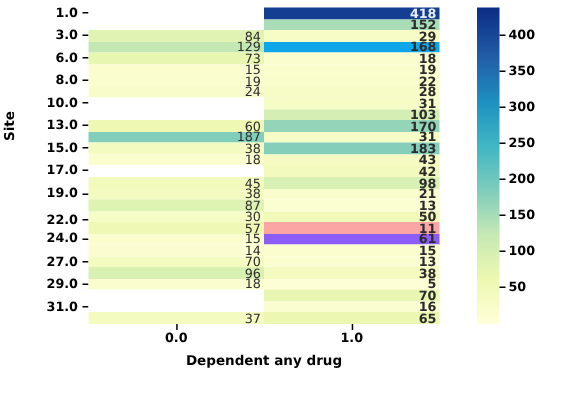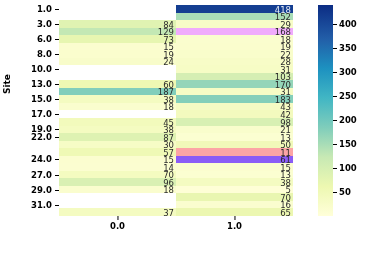--- a/index.html
+++ b/index.html
@@ -116,21 +116,21 @@
   <div class="yaxis" id="yaxis">
       <div class="ytick" style="top: 3.76786px;"><span class="tlab">1.0</span><span class="tmark"></span></div>
       <div class="ytick" style="top: 18.8393px;"><span class="tlab">3.0</span><span class="tmark"></span></div>
       <div class="ytick" style="top: 33.9107px;"><span class="tlab">6.0</span><span class="tmark"></span></div>
       <div class="ytick" style="top: 48.9821px;"><span class="tlab">8.0</span><span class="tmark"></span></div>
       <div class="ytick" style="top: 64.0536px;"><span class="tlab">10.0</span><span class="tmark"></span></div>
       <div class="ytick" style="top: 79.125px;"><span class="tlab">13.0</span><span class="tmark"></span></div>
       <div class="ytick" style="top: 94.1964px;"><span class="tlab">15.0</span><span class="tmark"></span></div>
       <div class="ytick" style="top: 109.268px;"><span class="tlab">17.0</span><span class="tmark"></span></div>
       <div class="ytick" style="top: 124.339px;"><span class="tlab">19.0</span><span class="tmark"></span></div>
-      <div class="ytick" style="top: 132px;"><span class="tlab">22.0</span><span class="tmark"></span></div>
+      <div class="ytick" style="top: 142px;"><span class="tlab">22.0</span><span class="tmark"></span></div>
       <div class="ytick" style="top: 154.482px;"><span class="tlab">24.0</span><span class="tmark"></span></div>
       <div class="ytick" style="top: 169.554px;"><span class="tlab">27.0</span><span class="tmark"></span></div>
       <div class="ytick" style="top: 184.625px;"><span class="tlab">29.0</span><span class="tmark"></span></div>
       <div class="ytick" style="top: 199.696px; text-align: right;"><span class="tlab">31.0</span><span class="tmark"></span></div>
     </div>
 
   <div class="plot-area" id="plot">
       <div class="col" style="grid-template-rows: repeat(28, 1fr);">
         <div class="cell blank"></div>
         <div class="cell blank"></div>
@@ -196,31 +196,31 @@
         </div>
         <div class="cell" style="background: rgb(250, 253, 206);">
           <span class="cell-label">18</span>
         </div>
         <div class="cell blank"></div>
         <div class="cell blank"></div>
         <div class="cell" style="background: rgb(244, 251, 193);">
           <span class="cell-label">37</span>
         </div>
       </div>
-      <div class="col" style="grid-template-rows: repeat(28, 1fr);">
+      <div class="col" style="grid-template-rows: repeat(28, 1fr); font-weight: bold;">
         <div class="cell dark" style="background: rgb(20, 62, 145);">
           <span class="cell-label">418</span>
         </div>
         <div class="cell" style="background: rgb(169, 221, 183);">
           <span class="cell-label">152</span>
         </div>
         <div class="cell" style="background: rgb(247, 252, 199);">
           <span class="cell-label">29</span>
         </div>
-        <div class="cell" style="background: #f0abfc;">
+        <div class="cell" style="background: #0ea5e9;">
           <span class="cell-label">168</span>
         </div>
         <div class="cell" style="background: rgb(250, 253, 206);">
           <span class="cell-label">18</span>
         </div>
         <div class="cell" style="background: rgb(250, 253, 205);">
           <span class="cell-label">19</span>
         </div>
         <div class="cell" style="background: rgb(249, 253, 203);">
           <span class="cell-label">22</span>
@@ -288,20 +288,21 @@
         <div class="cell" style="background: rgb(236, 247, 177);">
           <span class="cell-label">65</span>
         </div>
       </div>
     </div>
 
   <div class="xaxis" id="xaxis">
       <div class="xtick" style="left: 58.5px;"><span class="tmark"></span><span>0.0</span></div>
       <div class="xtick" style="left: 175.5px;"><span class="tmark"></span><span>1.0</span></div>
     </div>
+  <div class="xlabel">Dependent any drug</div>
 
   <div class="cbar-wrap">
     <div class="cbar"></div>
     <div id="cbticks">
         <div class="cbar-tick" style="top: 19.1818px;"><span class="tmark"></span><span>400</span></div>
         <div class="cbar-tick" style="top: 43.1591px;"><span class="tmark"></span><span>350</span></div>
         <div class="cbar-tick" style="top: 67.1364px;"><span class="tmark"></span><span>300</span></div>
         <div class="cbar-tick" style="top: 91.1136px;"><span class="tmark"></span><span>250</span></div>
         <div class="cbar-tick" style="top: 115.091px;"><span class="tmark"></span><span>200</span></div>
         <div class="cbar-tick" style="top: 139.068px;"><span class="tmark"></span><span>150</span></div>

